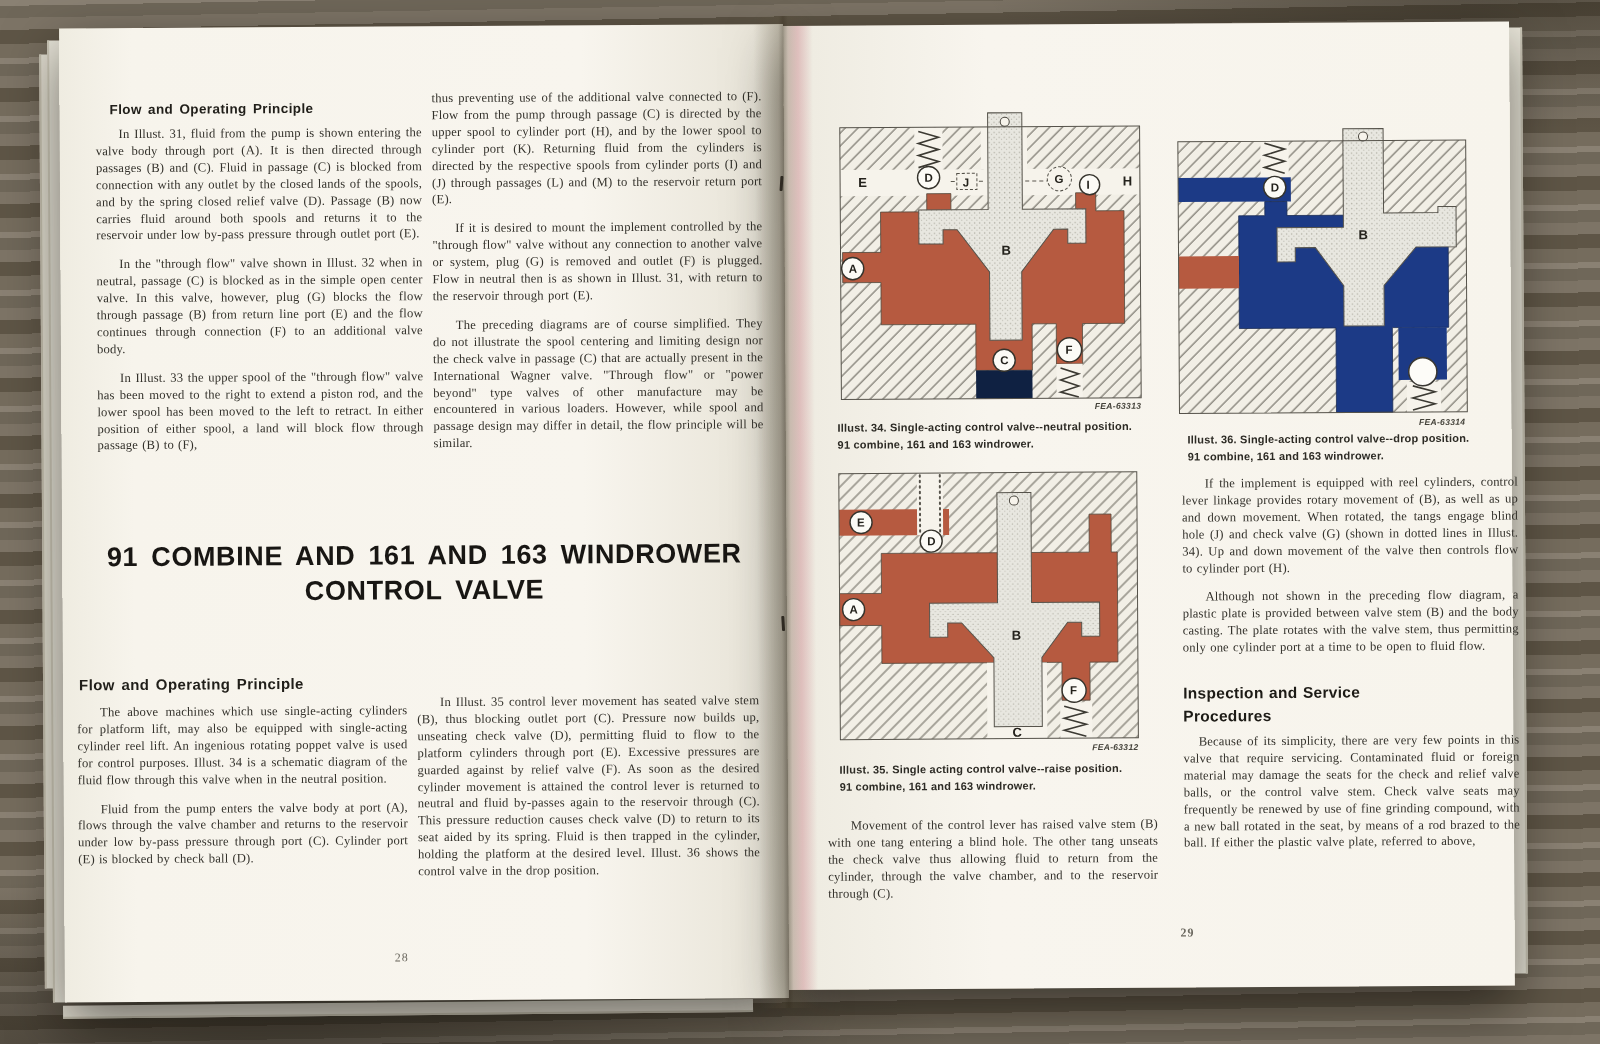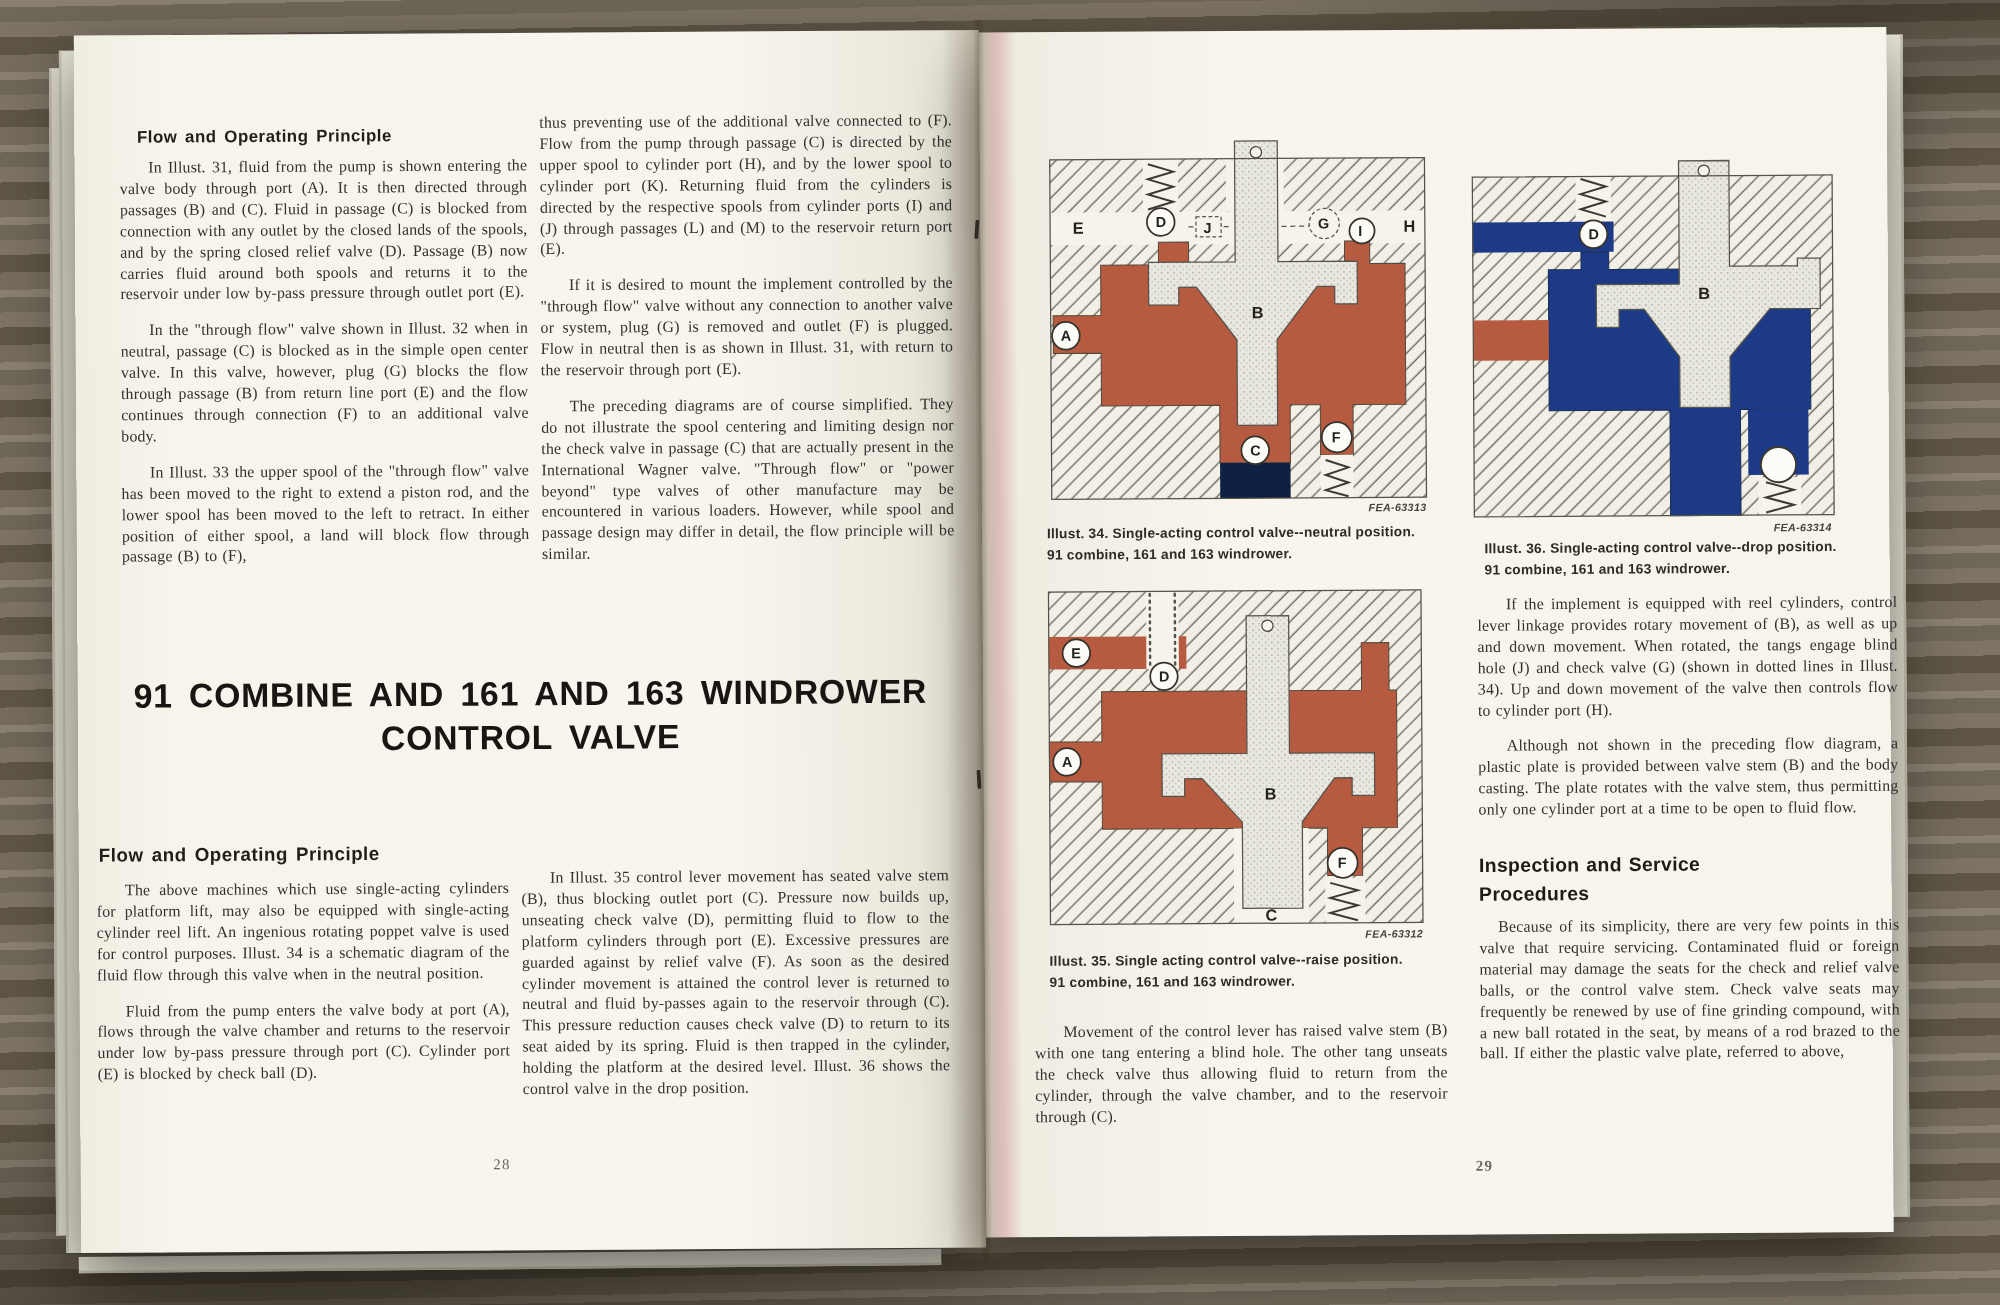--- a/index.html
+++ b/index.html
@@ -78,21 +78,21 @@
 
         <div class="col" style="left:14px;top:676px;width:330px;">
           <p>The above machines which use single-acting cylinders for platform lift, may also be equipped with single-acting cylinder reel lift.  An ingenious rotating poppet valve is used for control purposes. Illust. 34 is a schematic diagram of the fluid flow through this valve when in the neutral position.</p>
           <p>Fluid from the pump enters the valve body at port (A), flows through the valve chamber and returns to the reservoir under low by-pass pressure through port (C). Cylinder port (E) is blocked by check ball (D).</p>
         </div>
 
         <div class="col" style="left:354px;top:668px;width:342px;">
           <p>In Illust. 35 control lever movement has seated valve stem (B), thus blocking outlet port (C).  Pressure now builds up, unseating check valve (D), permitting fluid to flow to the platform cylinders through port (E).  Excessive pressures are guarded against by relief valve (F). As soon as the desired cylinder movement is attained the control lever is returned to neutral and fluid by-passes again to the reservoir through (C).  This pressure reduction causes check valve (D) to return to its seat aided by its spring.  Fluid is then trapped in the cylinder, holding the platform at the desired level.  Illust. 36 shows the control valve in the drop position.</p>
         </div>
 
-        <div class="pagenum" style="left:330px;top:898px;">28</div>
+        <div class="pagenum" style="left:330px;top:924px;">28</div>
       </div>
     </div>
 
     <div class="page page-right">
       <div class="content">
 
         <svg width="0" height="0" style="position:absolute">
           <defs>
             <pattern id="hatch" width="9" height="9" patternUnits="userSpaceOnUse" patternTransform="rotate(45)">
               <rect width="9" height="9" fill="#f2efe6"></rect>

